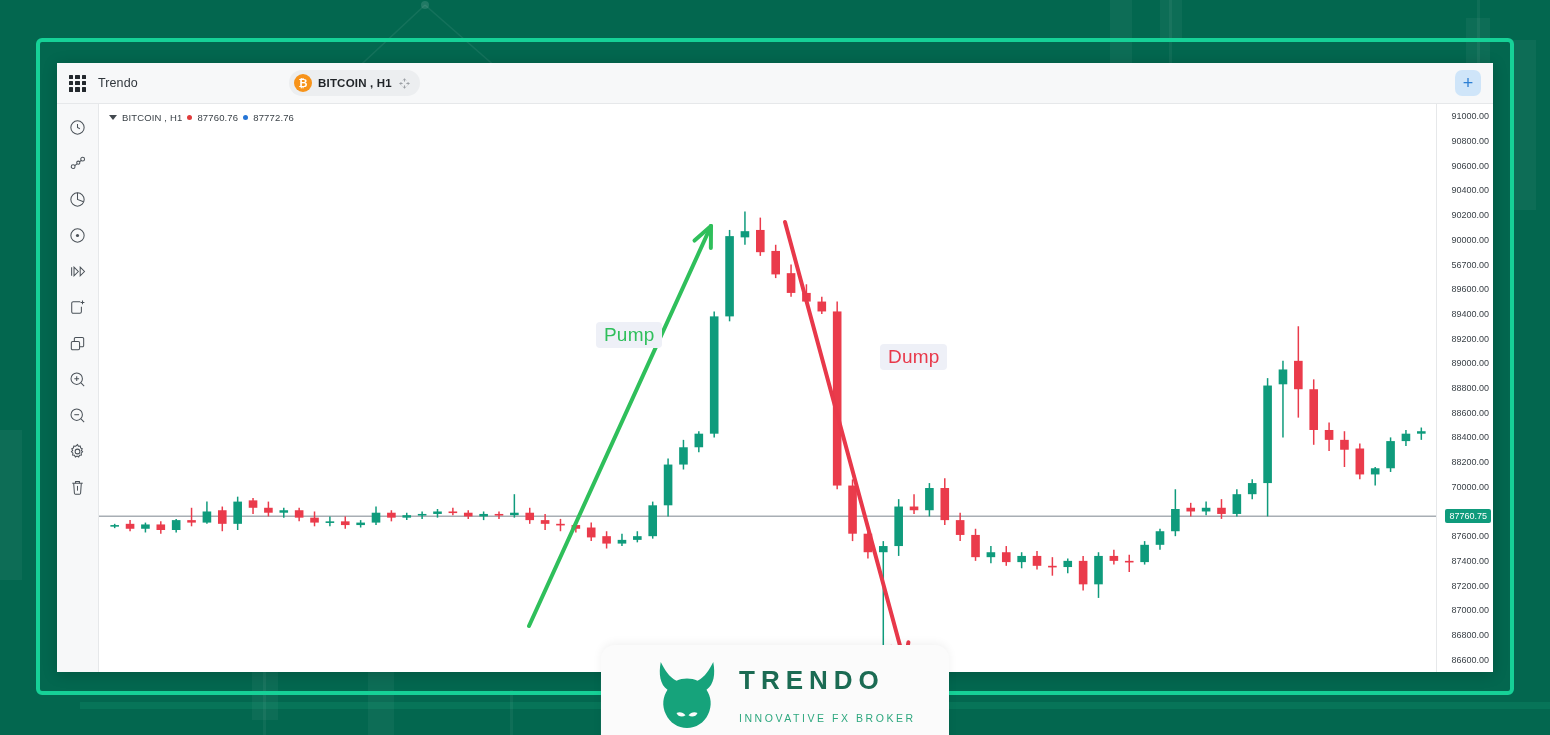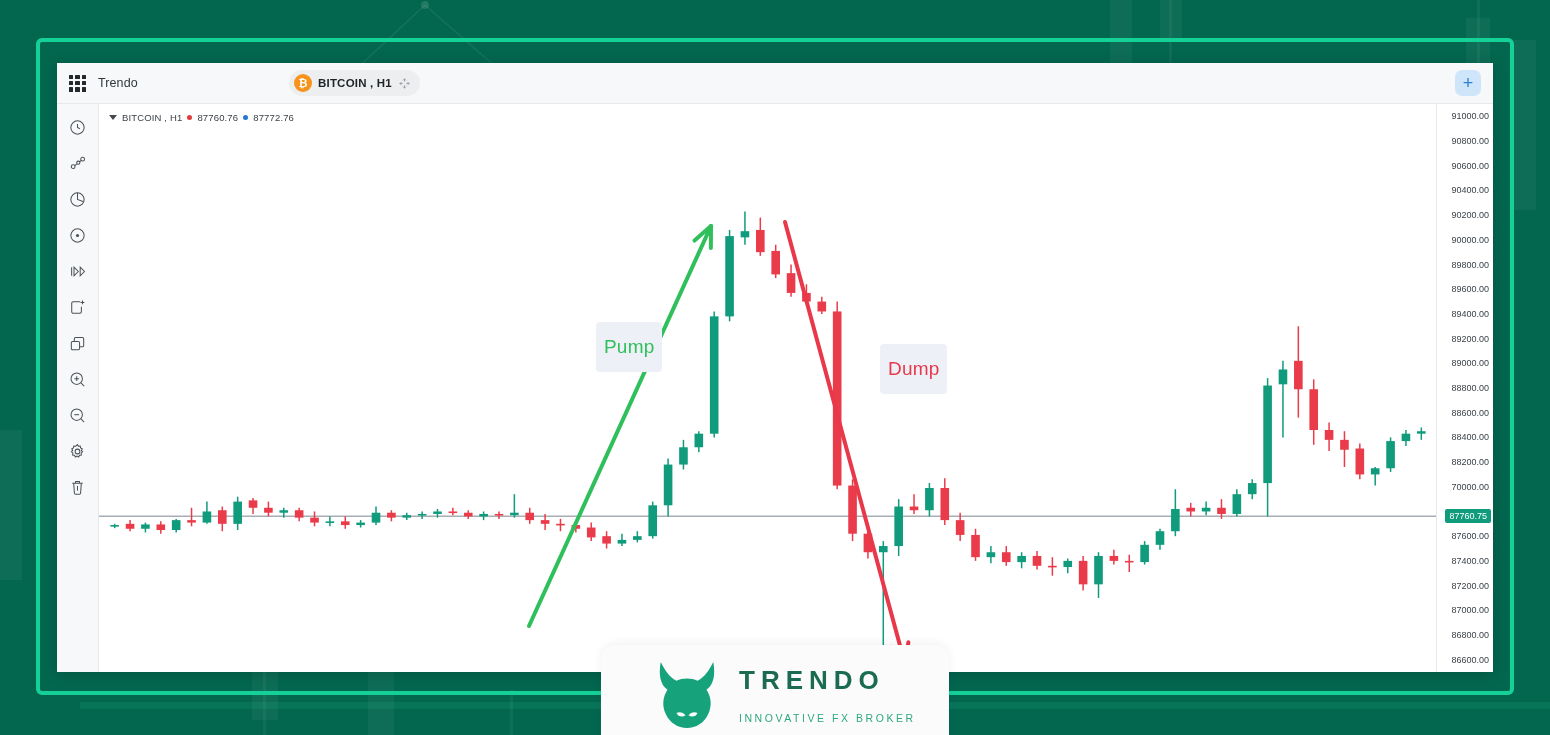--- a/index.html
+++ b/index.html
@@ -157,21 +157,21 @@
     font-size: 9px; font-weight: normal;
     padding: 2px 4px; border-radius: 2px;
     transform: translateY(-50%);
     white-space: nowrap;
   }
 
   
   .anno-label {
     position: absolute;
     font-size: 19px;
-    padding: 14px 8px;
+    padding: 2px 8px;
     border-radius: 4px;
     background: #eef0f7;
     letter-spacing: .2px;
   }
   #pump-label { left: 497px; top: 218px; color: #2fbf5b; }
   #dump-label { left: 781px; top: 240px; color: #e8384a; text-align: right; }
 
   
   #logo-card {
     position: absolute;
@@ -714,21 +714,21 @@
         <div class="anno-label" id="pump-label">Pump</div>
         <div class="anno-label" id="dump-label">Dump</div>
 
         <div id="axis">
             <div class="tick" style="top: 12.3478px;">91000.00</div>
             <div class="tick" style="top: 37.0435px;">90800.00</div>
             <div class="tick" style="top: 61.7391px;">90600.00</div>
             <div class="tick" style="top: 86.4348px; margin-left: 12px;">90400.00</div>
             <div class="tick" style="top: 111.13px;">90200.00</div>
             <div class="tick" style="top: 135.826px;">90000.00</div>
-            <div class="tick" style="top: 160.522px;">89800.00</div>
+            <div class="tick" style="top: 160.522px;">56700.00</div>
             <div class="tick" style="top: 185.217px;">89600.00</div>
             <div class="tick" style="top: 209.913px;">89400.00</div>
             <div class="tick" style="top: 234.609px;">89200.00</div>
             <div class="tick" style="top: 259.304px;">89000.00</div>
             <div class="tick" style="top: 284px; text-align: right;">88800.00</div>
             <div class="tick" style="top: 308.696px;">88600.00</div>
             <div class="tick" style="top: 333.391px;">88400.00</div>
             <div class="tick" style="top: 358.087px;">88200.00</div>
             <div class="tick" style="top: 382.783px;">70000.00</div>
             <div class="tick" style="top: 432.174px;">87600.00</div>

